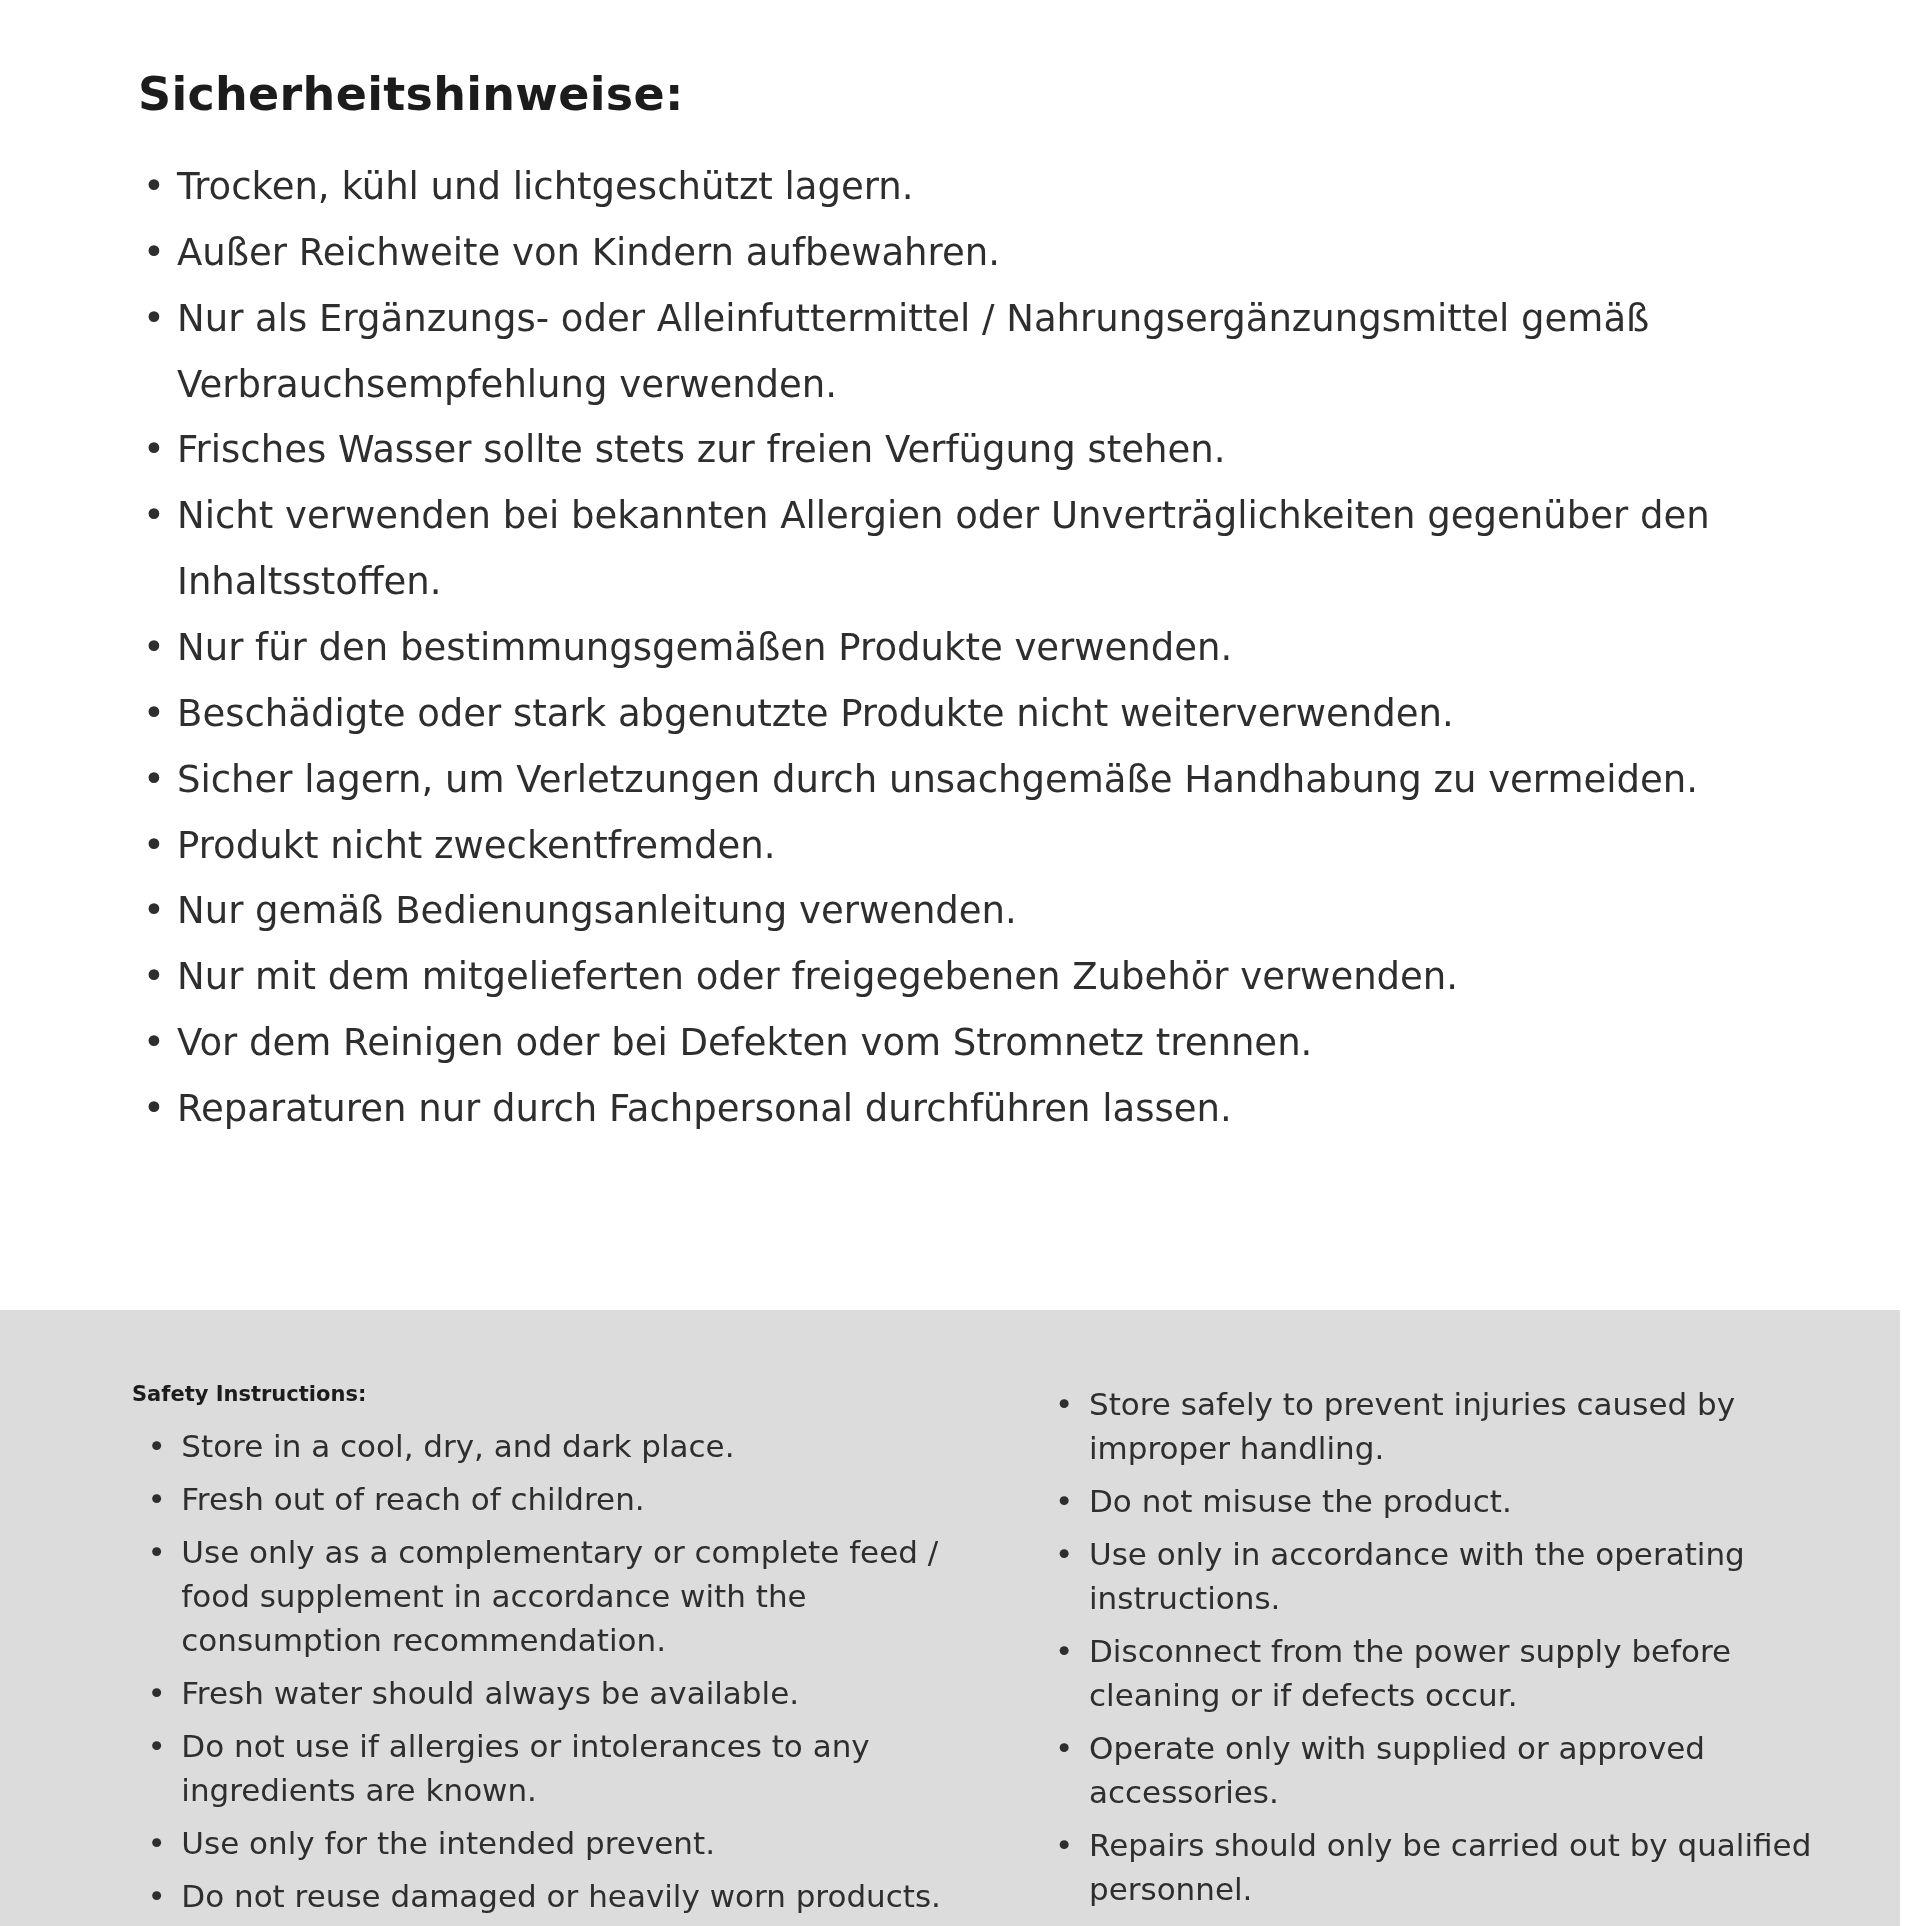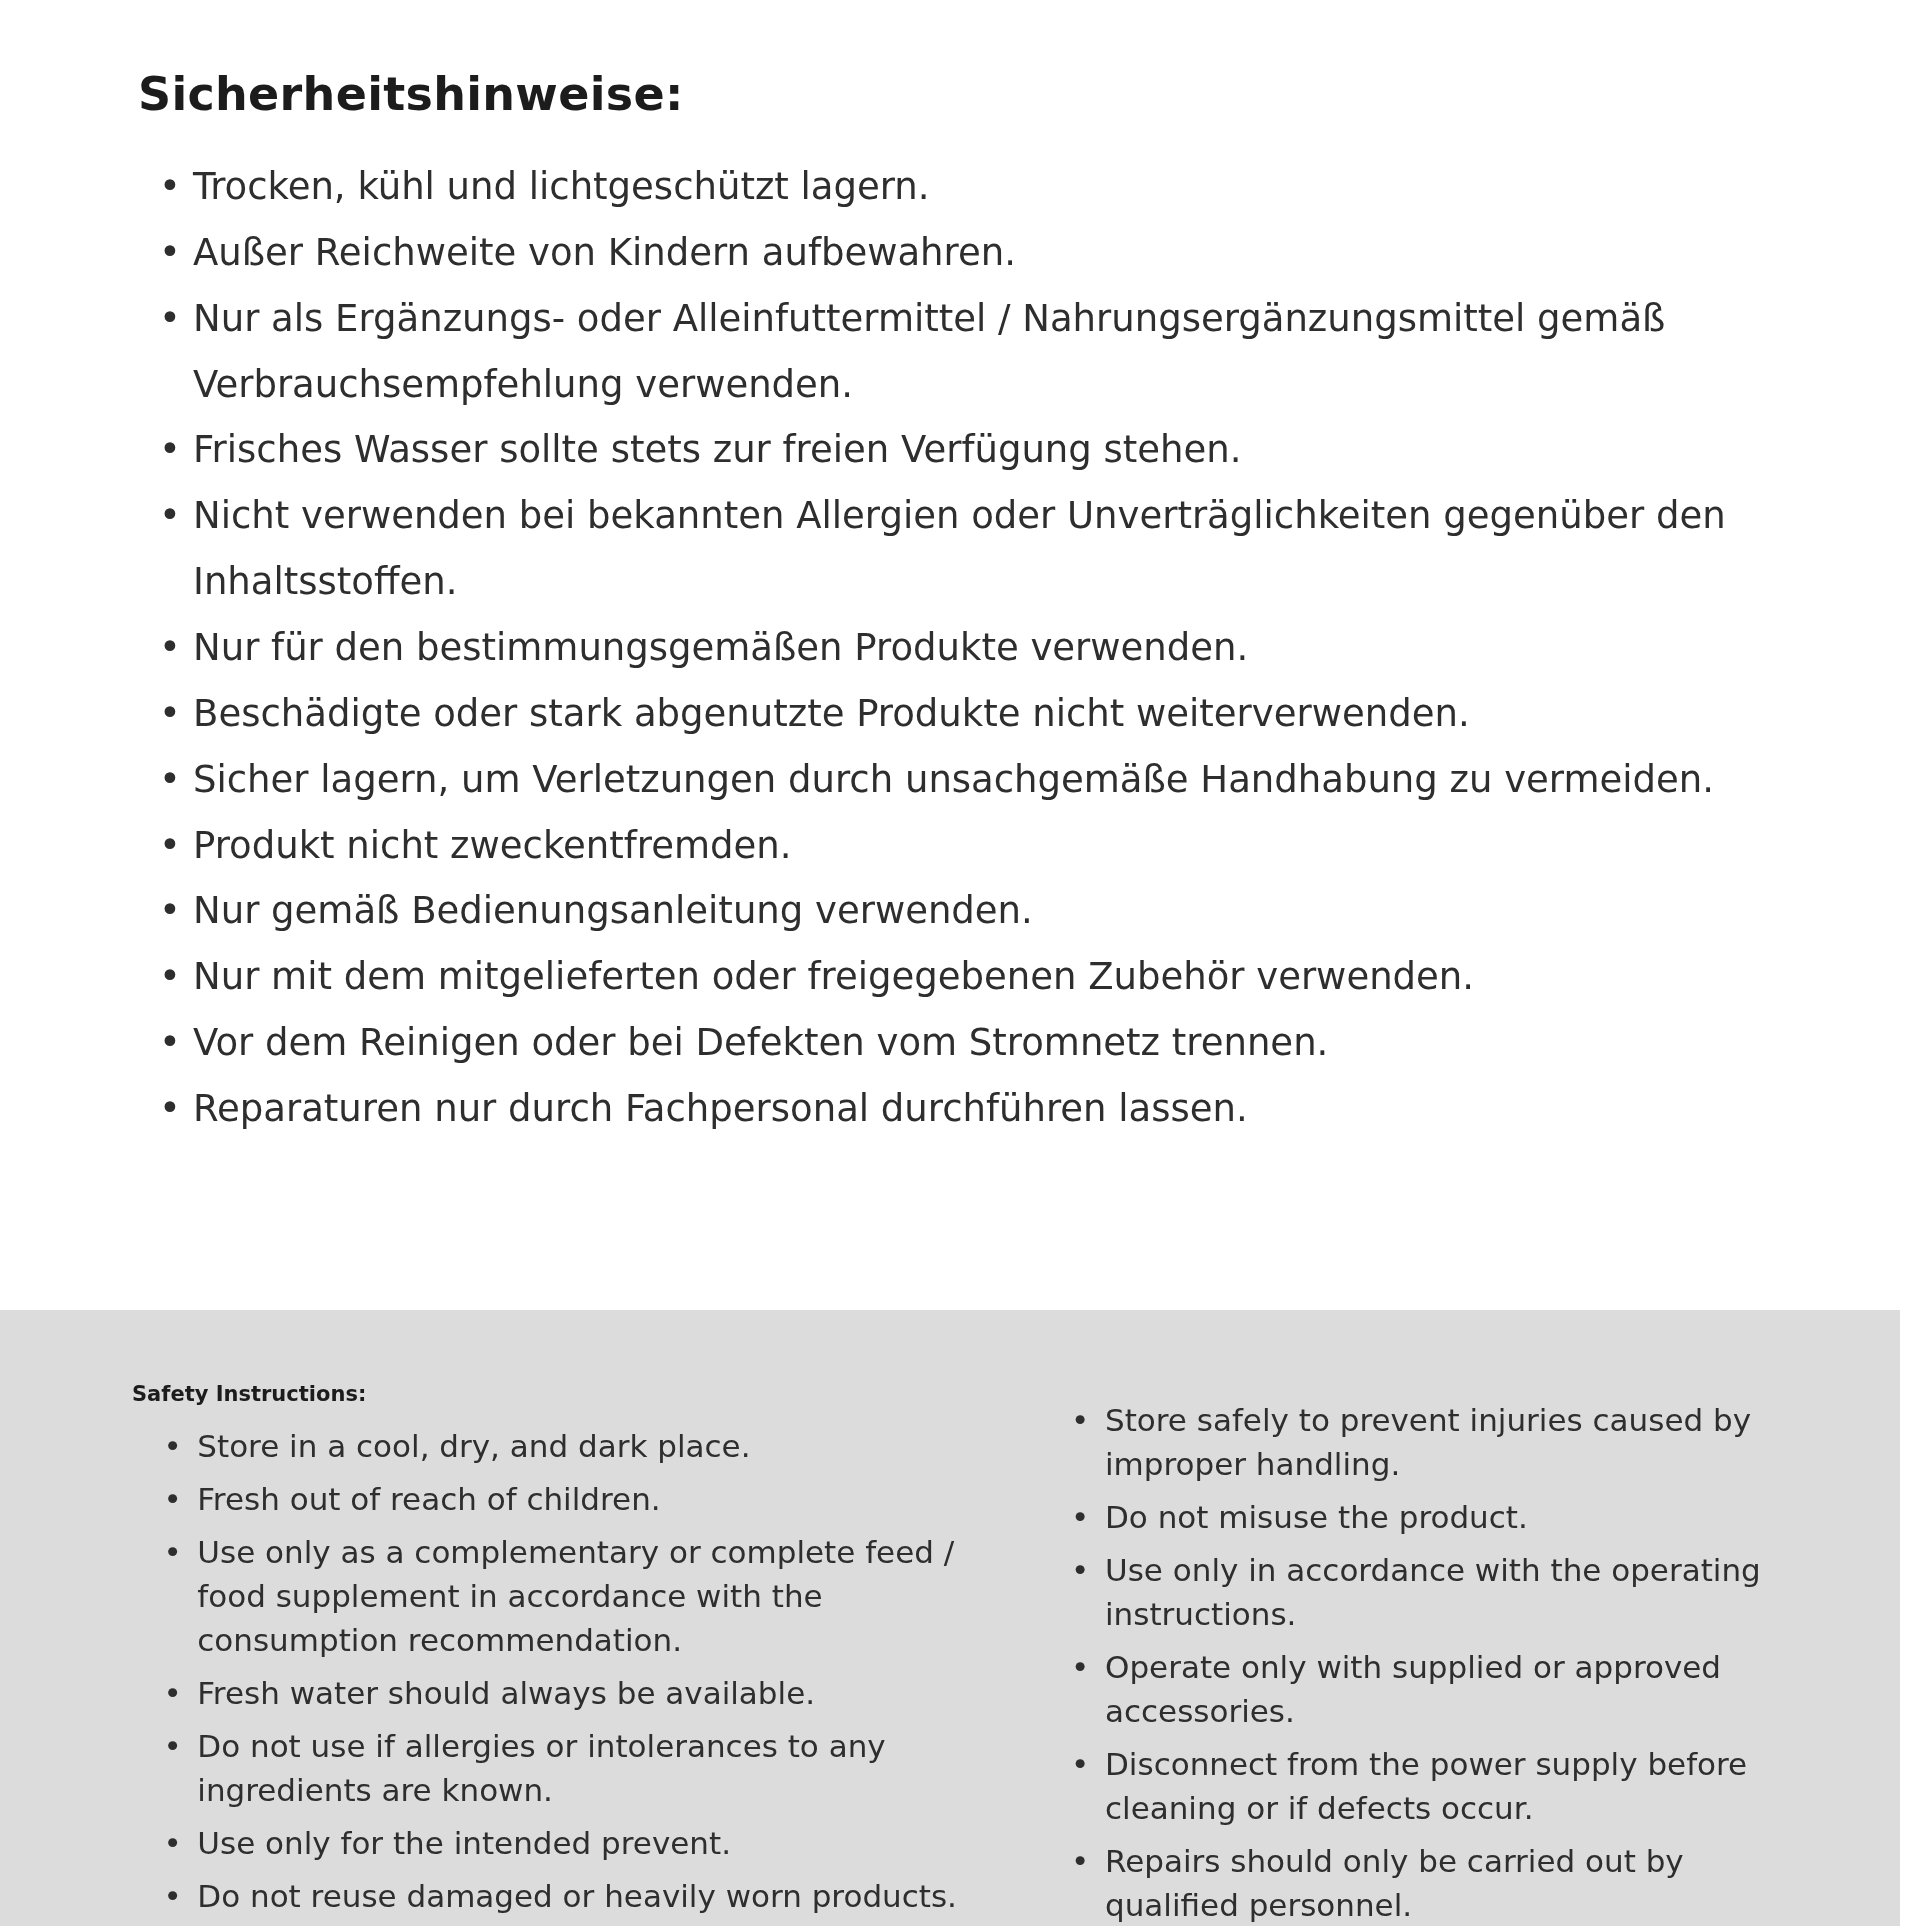--- a/index.html
+++ b/index.html
@@ -30,21 +30,21 @@
   }
   .german-title {
     font-size: 46px;
     font-weight: 700;
     color: #1c1c1c;
     margin: 0 0 33px 0;
     letter-spacing: 0.3px;
   }
   ul.bullet-list {
     list-style: none;
-    margin: 16px;
+    margin: 0;
     padding: 0;
   }
   ul.bullet-list > li {
     position: relative;
     padding-left: 39px;
   }
   ul.bullet-list > li::before {
     content: "\2022";
     position: absolute;
     left: 5.1px;
@@ -133,22 +133,22 @@
         <li>Use only for the intended prevent.</li>
         <li>Do not reuse damaged or heavily worn products.</li>
       </ul>
     </div>
 
     <div class="col-right">
       <ul class="bullet-list english-list">
         <li>Store safely to prevent injuries caused by improper handling.</li>
         <li>Do not misuse the product.</li>
         <li>Use only in accordance with the operating instructions.</li>
+        <li>Disconnect from the power supply before cleaning or if defects occur.</li>
         <li>Operate only with supplied or approved accessories.</li>
-        <li>Disconnect from the power supply before cleaning or if defects occur.</li>
         <li>Repairs should only be carried out by qualified personnel.</li>
       </ul>
     </div>
 
   </section>
 
 </div>
 
 
 </body></html>

